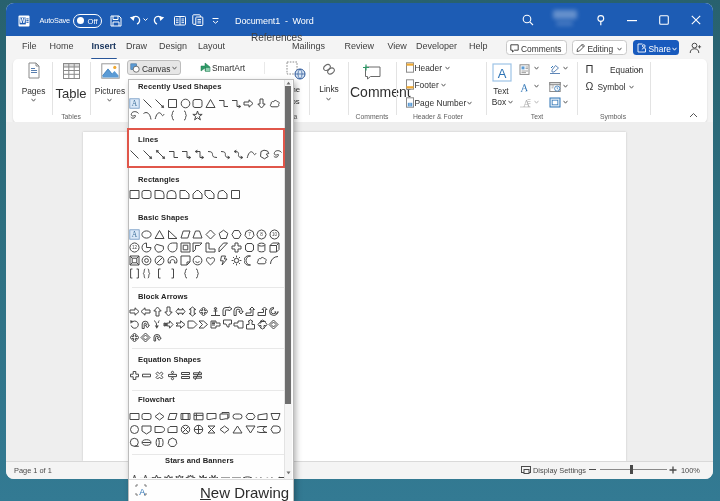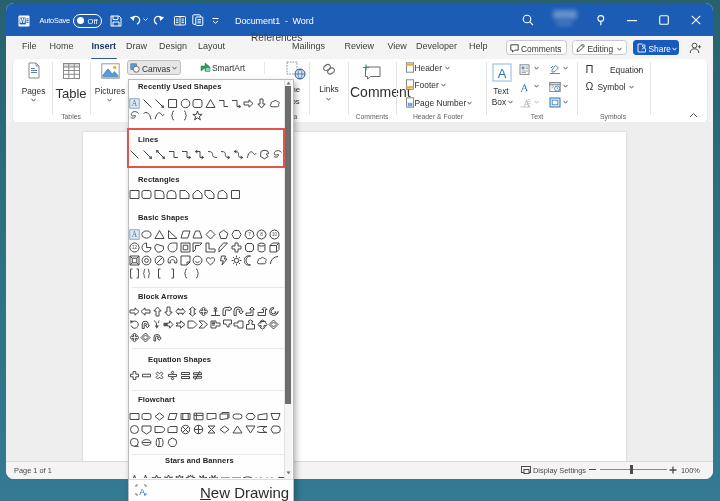--- a/index.html
+++ b/index.html
@@ -1023,21 +1023,21 @@
         <path d="M5.5,1 L10,5.5 L5.5,10 L1,5.5 Z M5.5,3 L8,5.5 L5.5,8 L3,5.5 Z" stroke="#474747" stroke-width="1" fill="none"></path>
       </svg>
     </span>
     <span class="ti">
       <svg width="11" height="11" viewBox="0 0 11 11" style="display:block">
         <path d="M2,9 V5 Q2,2.5 5,2.5 Q8,2.5 8,5 V6 H9.2 L7.2,8.4 L5.2,6 H6.4 V5.4 Q6.4,4.2 5,4.2 Q3.6,4.2 3.6,5.4 V9 Z" stroke="#474747" stroke-width="1" fill="none"></path>
       </svg>
     </span>
   </div>
 <div style="position:absolute;left:131.5px;top:348.4px;width:152px;height:1px;background:#e8e8e8;"></div>
-<div class="hd" style="position:absolute;left:148px;top:355.2px;width:140px;height:10px;">Equation Shapes</div>
+<div class="hd" style="position:absolute;left:138px;top:355.2px;width:140px;height:10px;">Equation Shapes</div>
 <div style="position:absolute;left:128.5px;top:369.8px;height:11px;display:flex;gap:1.8px;">
     <span class="ti">
       <svg width="11" height="11" viewBox="0 0 11 11" style="display:block">
         <path d="M4.2,1.5 H6.8 V4.2 H9.5 V6.8 H6.8 V9.5 H4.2 V6.8 H1.5 V4.2 H4.2 Z" stroke="#474747" stroke-width="1" fill="none"></path>
       </svg>
     </span>
     <span class="ti">
       <svg width="11" height="11" viewBox="0 0 11 11" style="display:block">
         <path d="M1.5,4.2 H9.5 V6.8 H1.5 Z" stroke="#474747" stroke-width="1" fill="none"></path>
       </svg>

